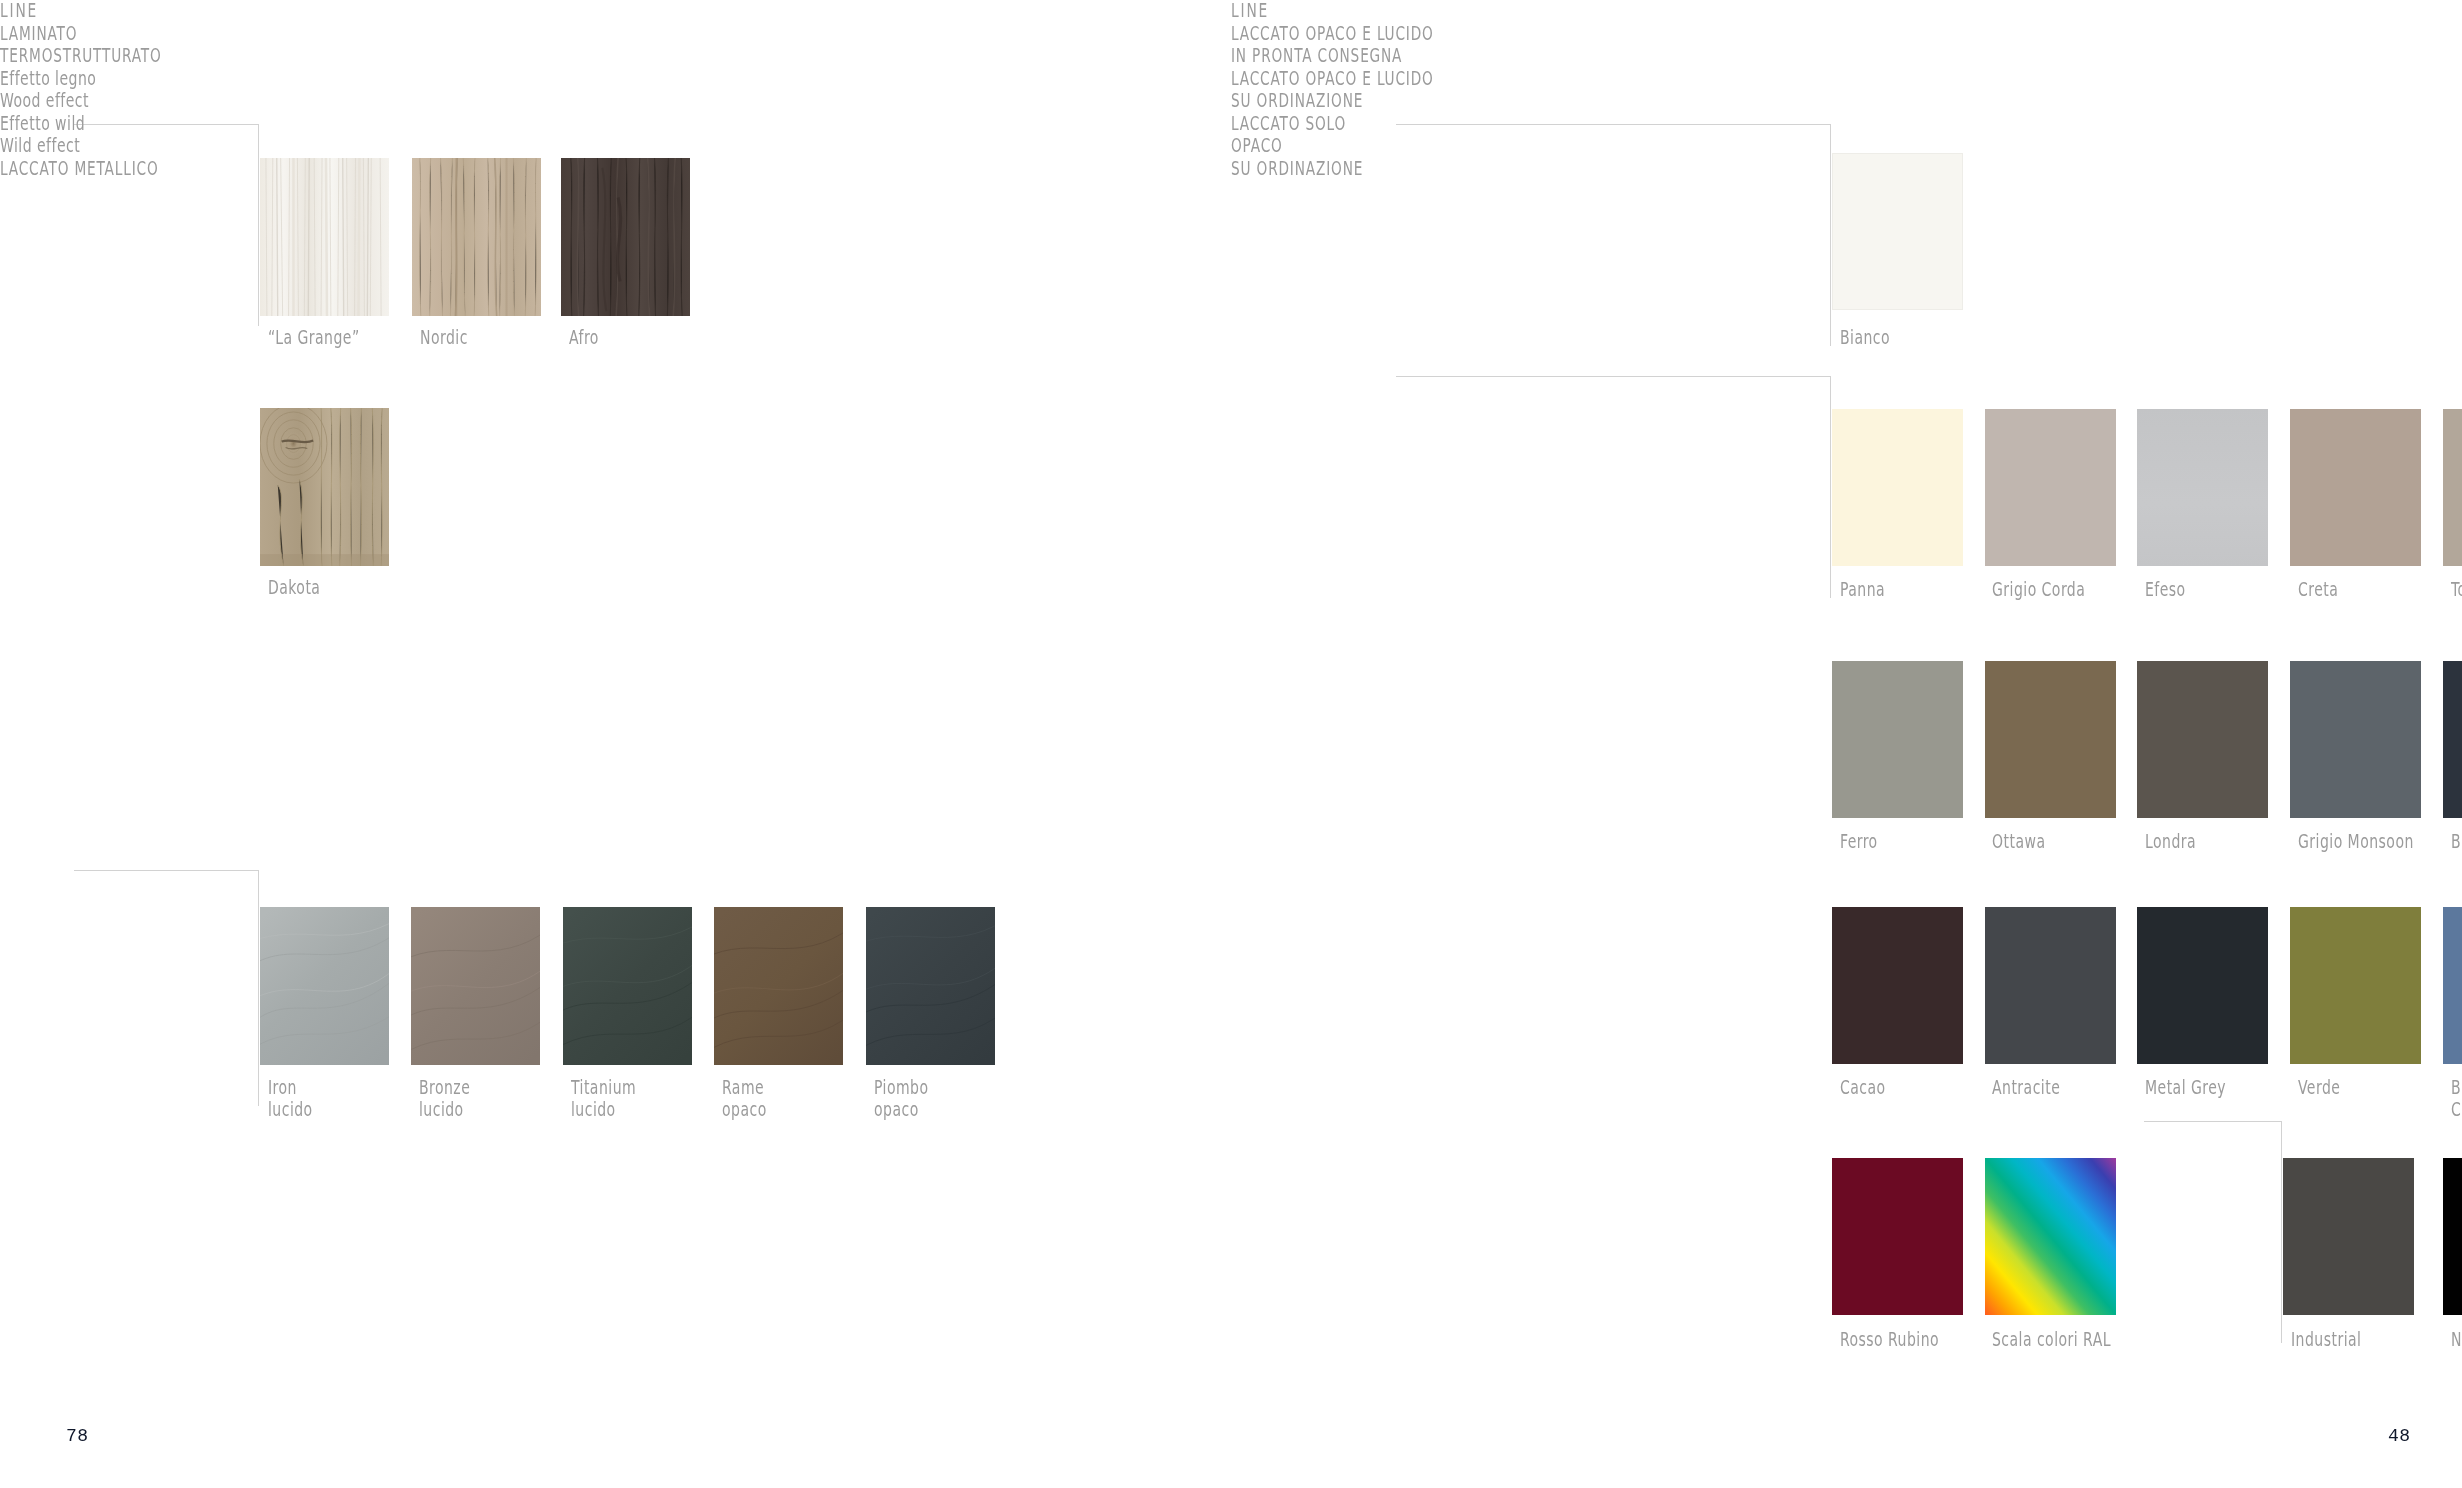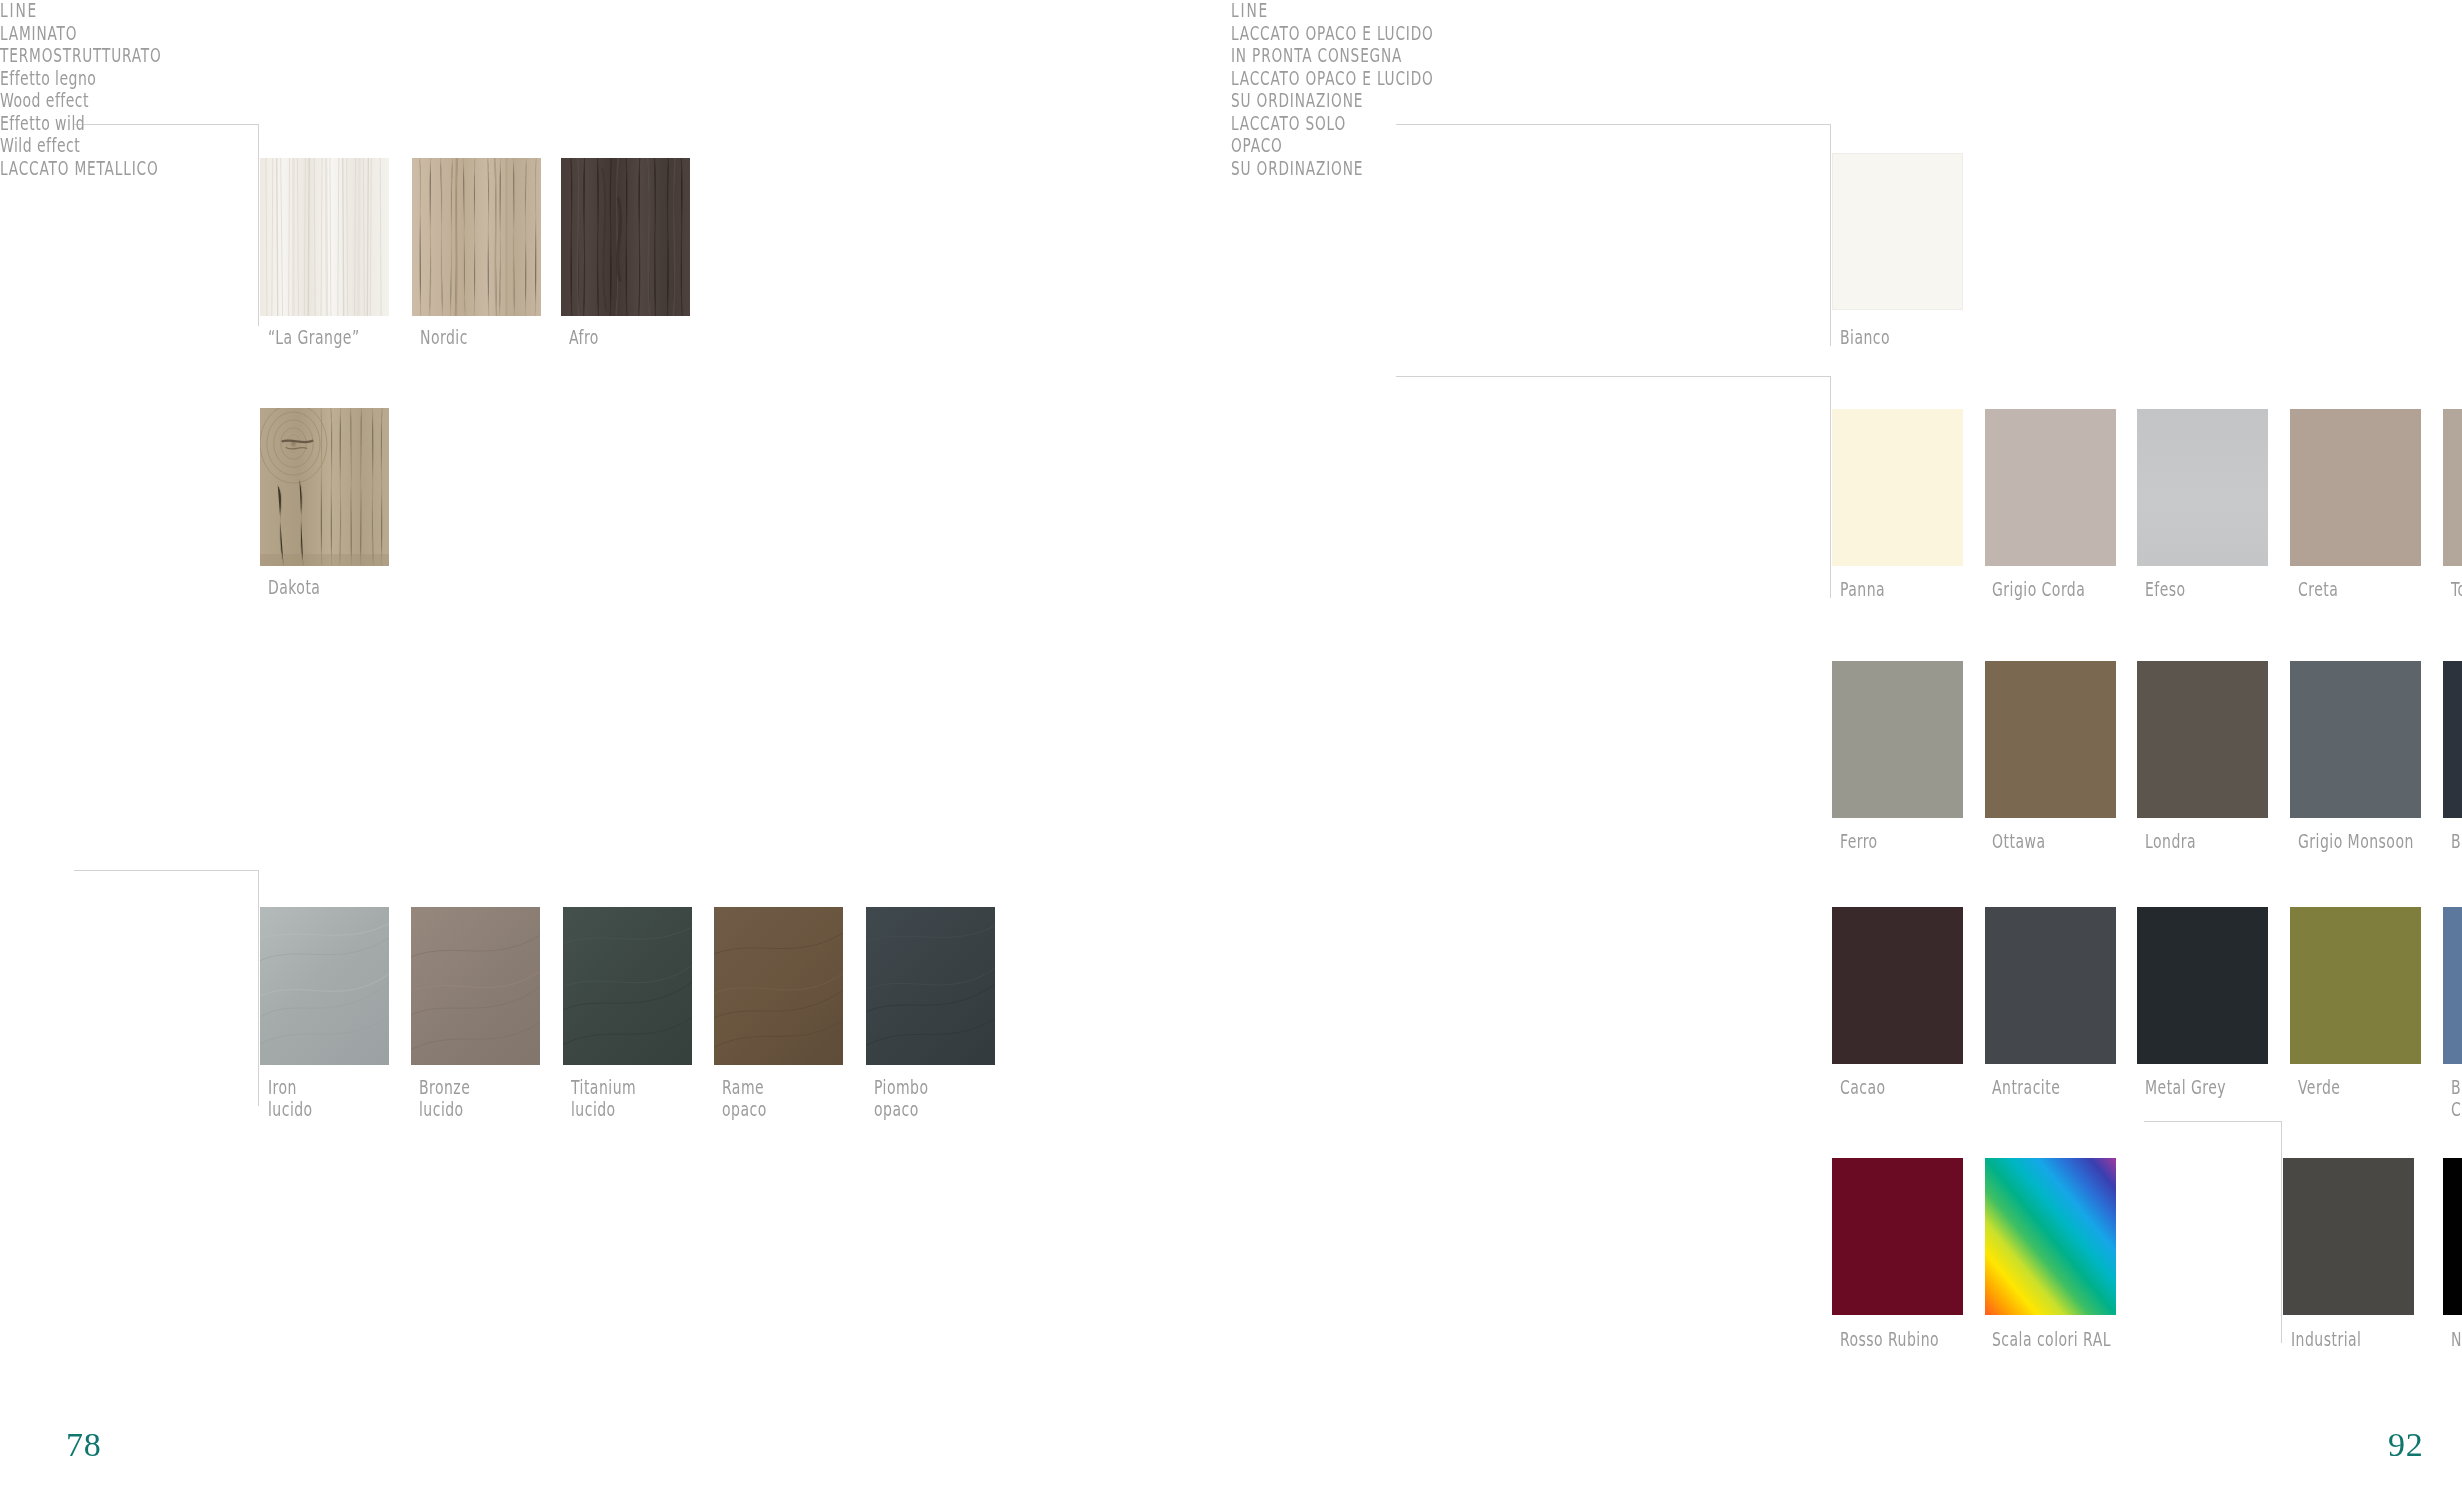--- a/index.html
+++ b/index.html
@@ -57,23 +57,23 @@
     transform: scaleX(0.82);
     transform-origin: left top;
   }
   .swatch-label {
     font-size: 19px;
     transform: scaleX(0.82);
     transform-origin: left top;
   }
   .page-num {
     position: absolute;
-    font-family: Liberation Serif, serif;
-    font-size: 34px;
-    color: #0f766e;
+    font-family: Liberation Mono, monospace;
+    font-size: 18px;
+    color: #0f172a;
     letter-spacing: 0.02em;
   }
 
   
   .hrule {
     position: absolute;
     height: 1px;
     background: #d2d2d2;
   }
   .vrule {
@@ -496,15 +496,15 @@
   <div class="sec-head" style="left:921px; top:1155px; width:256px;">LACCATO SOLO
 OPACO
 SU ORDINAZIONE</div>
 
   <div class="swatch" style="left:1052px; top:1158px; width:131px; height:157px; background:#4a4845;"></div>
   <div class="lbl swatch-label" style="left:1060px; top:1328px;">Industrial</div>
 
   <div class="swatch" style="left:1212px; top:1158px; width:131px; height:157px; background:#010101;"></div>
   <div class="lbl swatch-label" style="left:1220px; top:1328px;">Nero</div>
 
-  <div class="page-num" style="left:1157px; top:1426px;">92</div>
+  <div class="page-num" style="left:1157px; top:1426px;">48</div>
 </div>
 
 
 </body></html>

